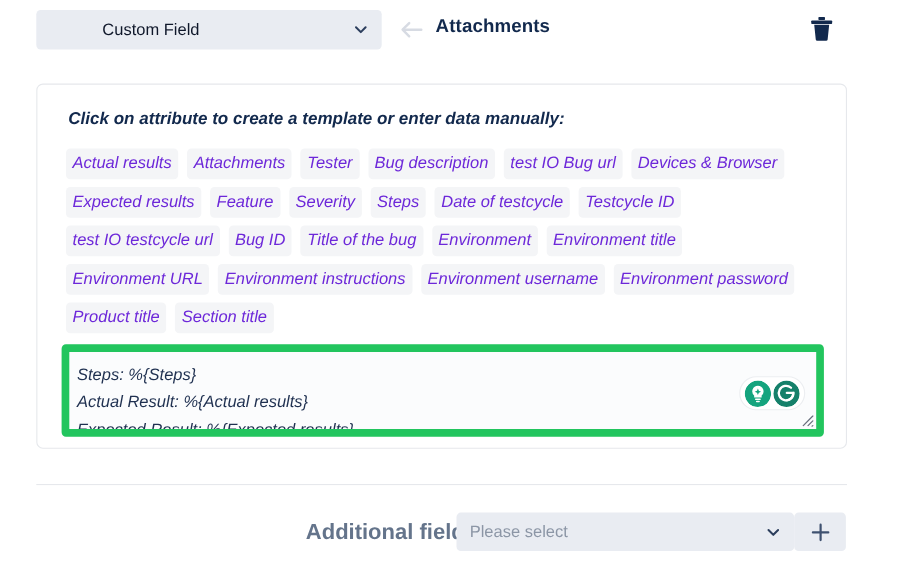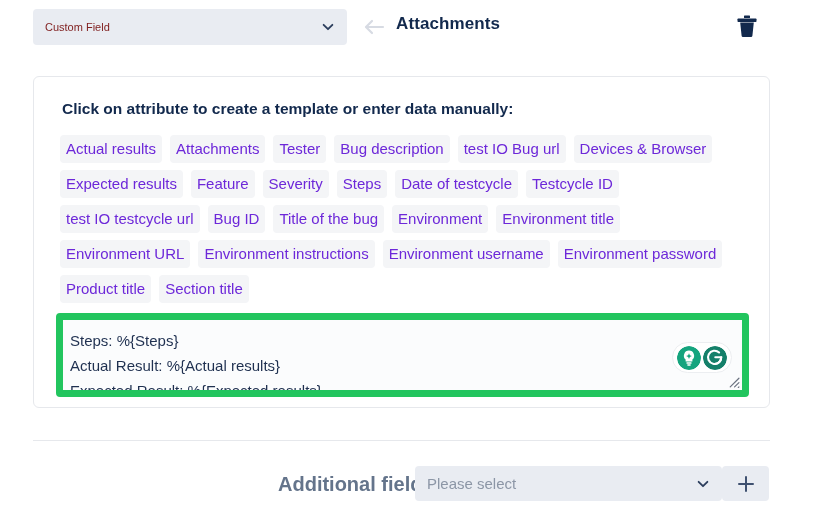--- a/index.html
+++ b/index.html
@@ -41,25 +41,26 @@
     height: 36px;
     background: #e9ecf2;
     border: none;
     border-radius: 4px;
     display: flex;
     align-items: center;
     padding: 0 12px;
     cursor: pointer;
   }
   .field-select-label {
-    font-size: 11px;
-    color: #7f1d1d;
+    font-size: 15px;
+    color: #0f172a;
     flex: 1;
     white-space: nowrap;
     overflow: hidden;
+    margin-left: 48px;
   }
   .chev {
     width: 14px;
     height: 14px;
     flex: none;
     color: #2c3e5d;
   }
 
   .back-arrow {
     position: absolute;
@@ -94,20 +95,21 @@
   
   .card {
     position: absolute;
     left: 33px;
     top: 76px;
     width: 737px;
     height: 332px;
     border: 1px solid #e6e8ec;
     border-radius: 6px;
     background: #ffffff;
+    font-style: italic;
   }
 
   .card-heading {
     position: absolute;
     left: 28px;
     top: 23px;
     font-size: 15.5px;
     font-weight: bold;
     color: #12294d;
   }

